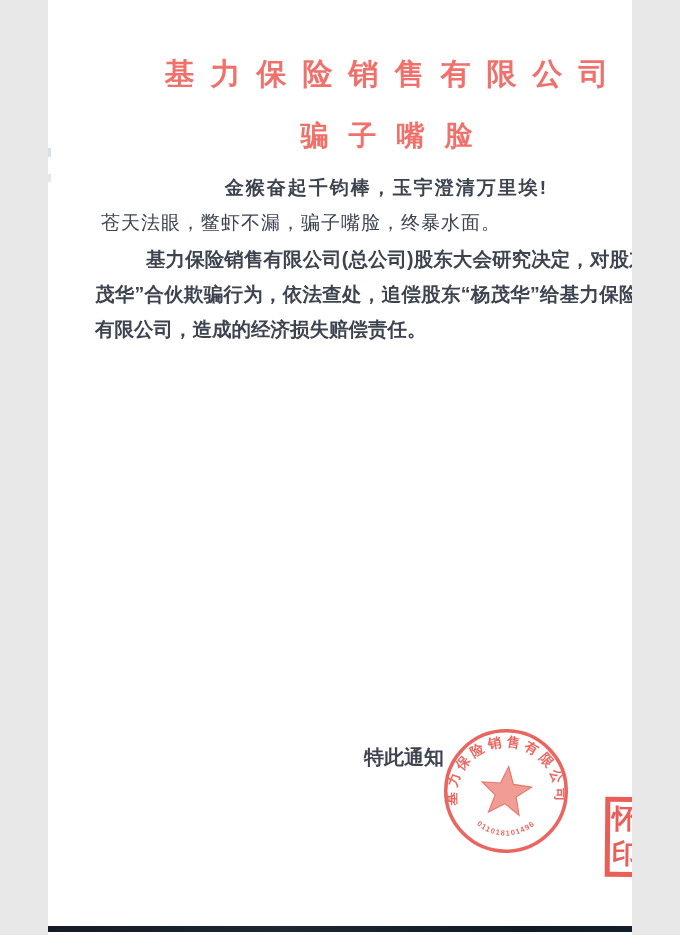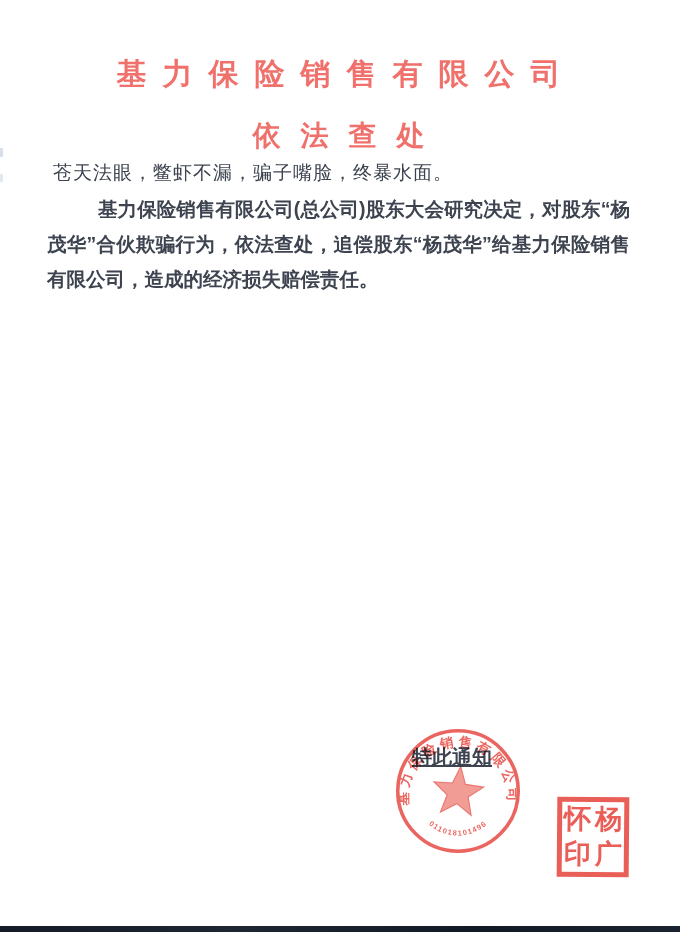--- a/index.html
+++ b/index.html
@@ -6,21 +6,21 @@
     --ink:#3d4450;
     --title-red:#f0716c;
     --seal-red:#e9504a;
     --star-fill:#ef8f88;
     --paper:#ffffff;
   }
   *{margin:0;padding:0;box-sizing:border-box;}
   html,body{background:#e8e8e8;}
   .page{
     position:relative;
-    width:680px;height:935px;
+    width:584px;height:935px;
     background:var(--paper);
     overflow:hidden;
     font-family:"Liberation Sans", sans-serif;
     color:var(--ink);
     margin:0 auto;
   }
   .content{
     position:absolute;
     left:47px;top:0;
     width:583px;
@@ -68,21 +68,20 @@
     font-weight:600;
     text-align:justify;
     text-indent:51px;
     margin-top:2px;
     overflow:hidden;
   }
   .closing-line{
     position:absolute;
     white-space:nowrap;
     font-weight:600;
-    text-decoration:underline;
   }
   .closing-notice{right:188px;top:744px;font-size:20px;font-weight:bold;}
   .closing-org1{right:105px;top:782px;font-size:17px;}
   .closing-org2{right:100px;top:817px;font-size:17px;}
   .closing-date{right:178px;top:849px;font-size:19px;letter-spacing:1px;}
 
   
   .round-seal{
     position:absolute;
     left:393px;top:726px;
@@ -125,21 +124,22 @@
   .scan-artifact-left1{position:absolute;left:0;top:148px;width:3px;height:9px;background:#cdd8e2;opacity:.8;}
   .scan-artifact-left2{position:absolute;left:0;top:174px;width:3px;height:8px;background:#d4dee7;opacity:.7;}
 </style>
 </head>
 <body>
 
 <div class="page">
 
   <div class="content">
     <div class="doc-title">基力保险销售有限公司</div>
-    <div class="doc-subtitle">依法查处</div>
+    <div class="doc-subtitle">骗子嘴脸</div>
+    <div class="slogan1">金猴奋起千钧棒，玉宇澄清万里埃!</div>
     <div class="slogan2">苍天法眼，鳖虾不漏，骗子嘴脸，终暴水面。</div>
 
     <div class="body-text">
       <p>基力保险销售有限公司(总公司)股东大会研究决定，对股东“杨茂华”合伙欺骗行为，依法查处，追偿股东“杨茂华”给基力保险销售有限公司，造成的经济损失赔偿责任。</p>
     </div>
   </div>
 
   <div class="closing-line closing-notice">特此通知</div>
 
   <svg class="round-seal" viewBox="0 0 164 164" xmlns="http://www.w3.org/2000/svg">

